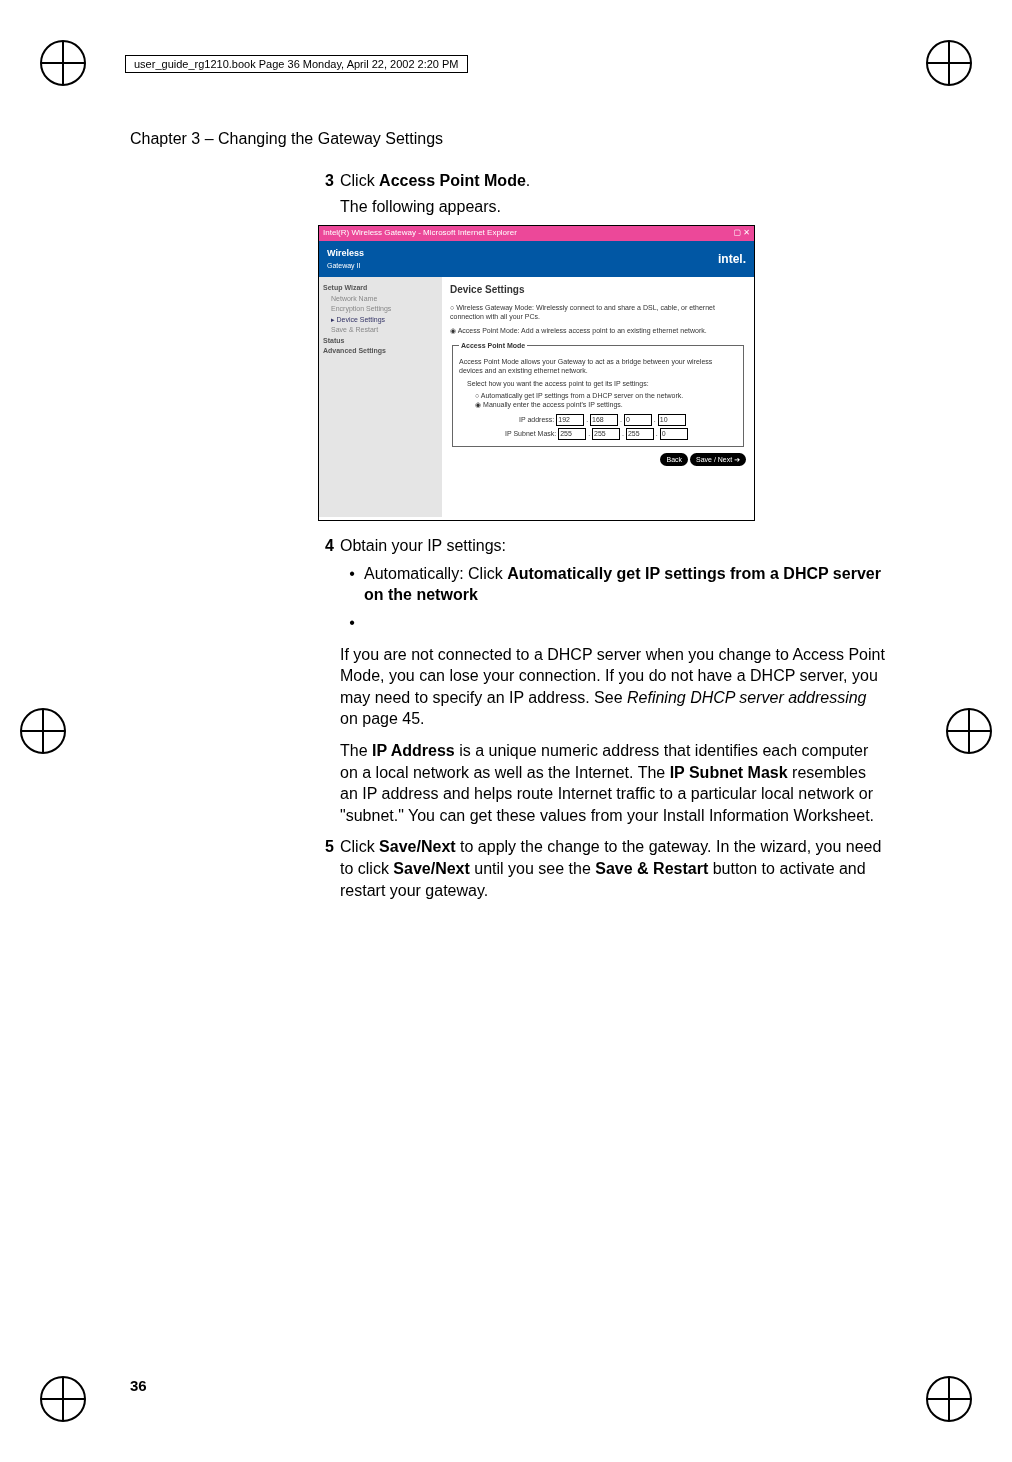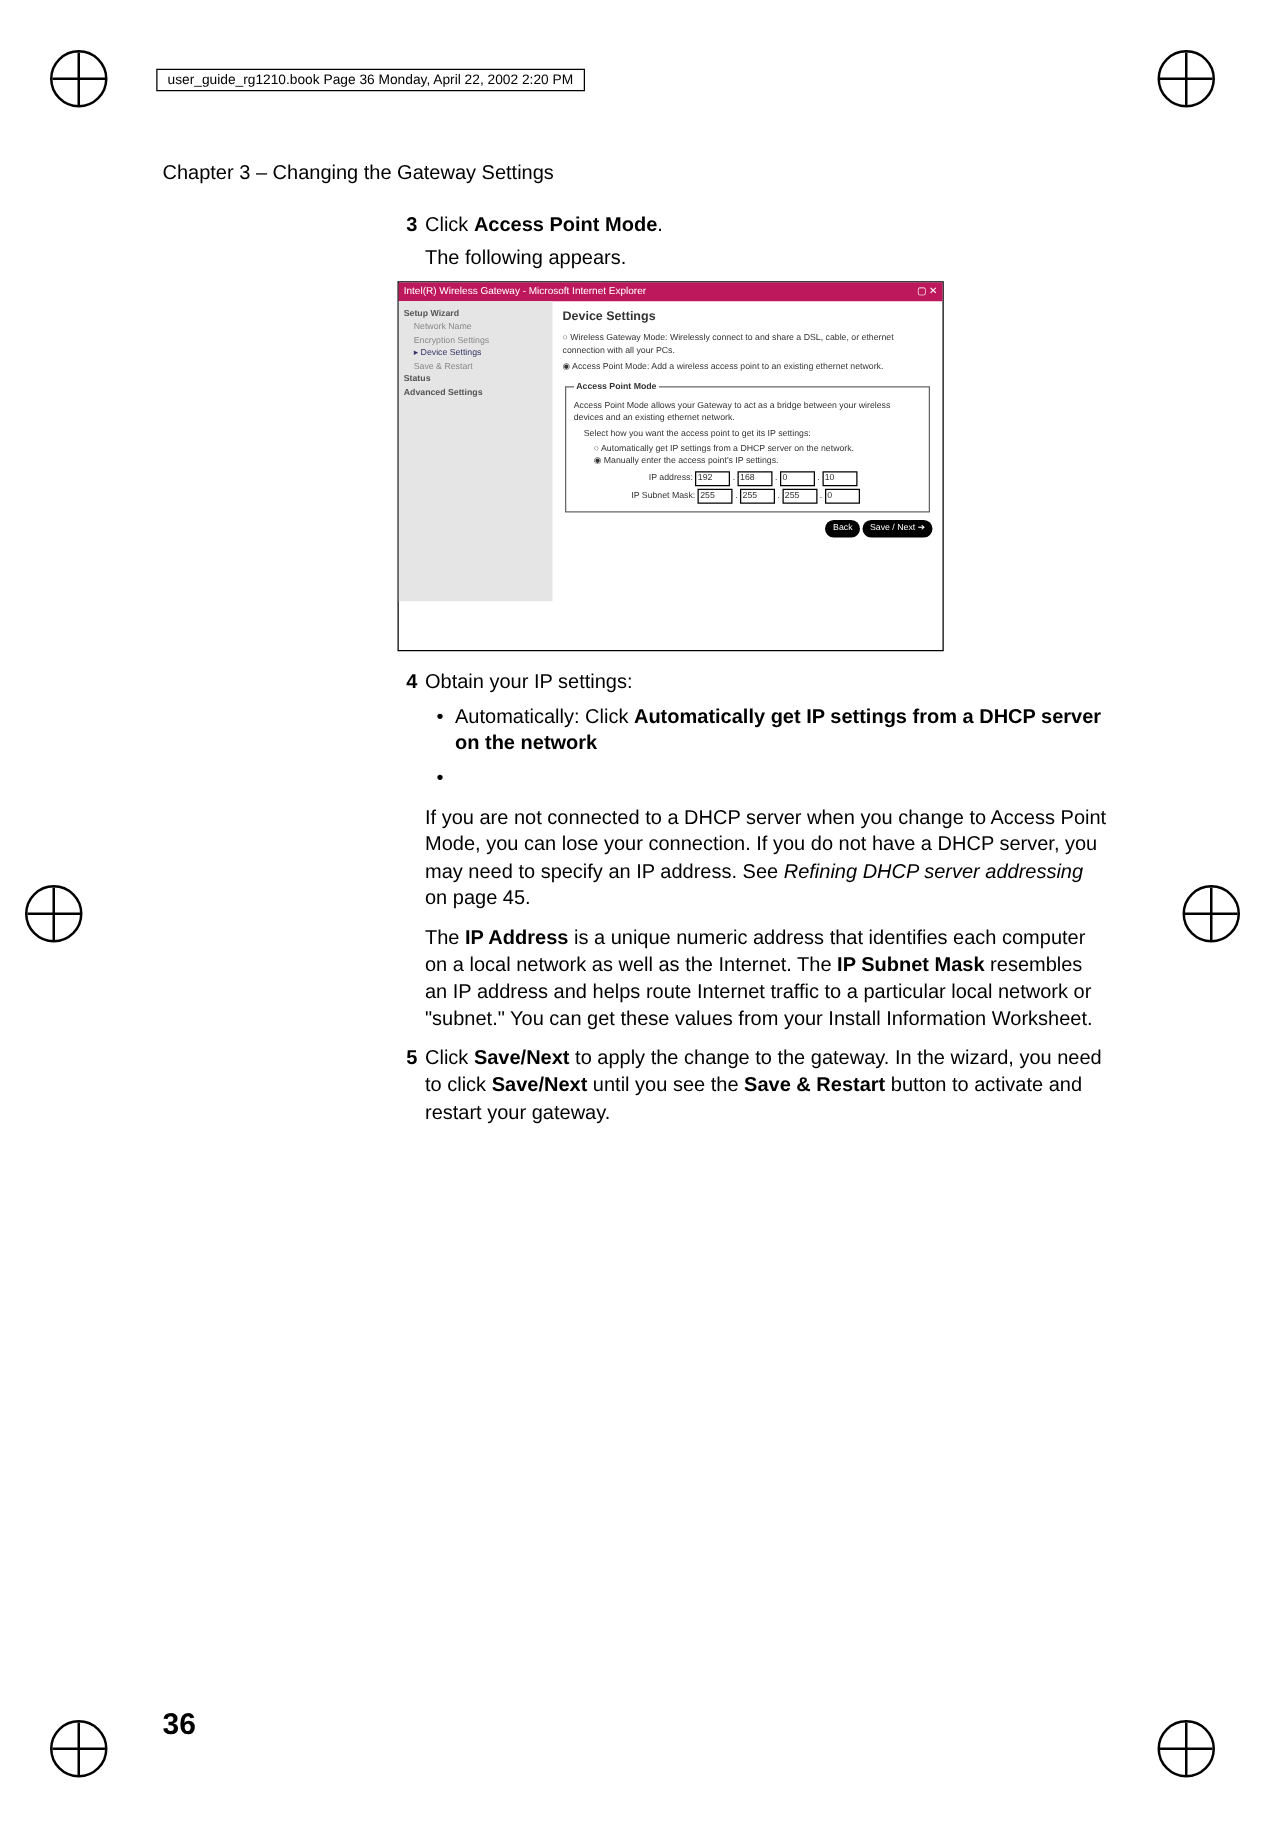--- a/index.html
+++ b/index.html
@@ -61,21 +61,21 @@
   .screenshot {
     margin: 8px 0 14px 8px;
     border: 1px solid #000;
     width: 435px;
     height: 294px;
     background: #fff;
     position: relative;
     font-size: 8px;
   }
   .sc-title {
-    background: #be185d;
+    background: #ec4899;
     color: #fff;
     padding: 2px 4px;
     font-size: 8px;
     display: flex;
     justify-content: space-between;
   }
   .sc-brand {
     background: #0157a4;
     color: #fff;
     padding: 6px 8px;
@@ -149,21 +149,21 @@
     flex-shrink: 0;
     text-align: center;
   }
   .para {
     margin: 10px 0 10px 30px;
   }
   .page-num {
     position: absolute;
     bottom: 68px;
     left: 130px;
-    font-size: 24px;
+    font-size: 15px;
     font-weight: bold;
   }
   .regmark {
     width: 42px;
     height: 42px;
     border: 2px solid #000;
     border-radius: 50%;
     position: absolute;
     background:
       linear-gradient(#000,#000) center/100% 2px no-repeat,
@@ -201,20 +201,24 @@
       <div class="step-text">
         <span>Click </span><span class="bold">Access Point Mode</span><span>.</span>
       </div>
     </div>
     <div class="sub-indent">The following appears.</div>
 
     <div class="screenshot">
       <div class="sc-title">
         <span>Intel(R) Wireless Gateway - Microsoft Internet Explorer</span>
         <span>▢ ✕</span>
+      </div>
+      <div class="sc-brand">
+        <span><span class="bold">Wireless</span><br><span style="font-size:7px;">Gateway II</span></span>
+        <span class="bold" style="font-size:12px;">intel.</span>
       </div>
       <div class="sc-body">
         <div class="sc-side">
           <div class="bold">Setup Wizard</div>
           <div style="padding-left:8px;color:#888;">Network Name</div>
           <div style="padding-left:8px;color:#888;">Encryption Settings</div>
           <div style="padding-left:8px;color:#336;">▸ <span>Device Settings</span></div>
           <div style="padding-left:8px;color:#888;">Save &amp; Restart</div>
           <div class="bold">Status</div>
           <div class="bold">Advanced Settings</div>

